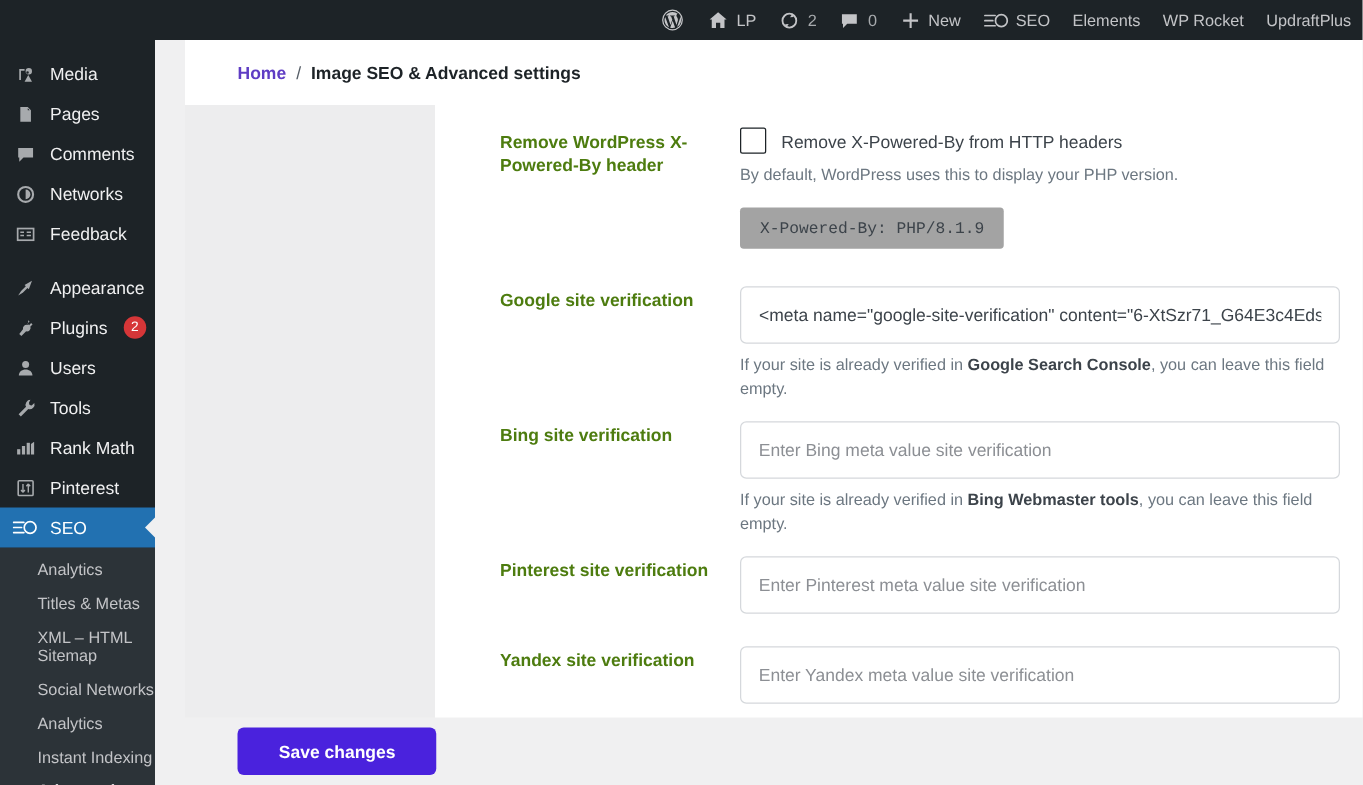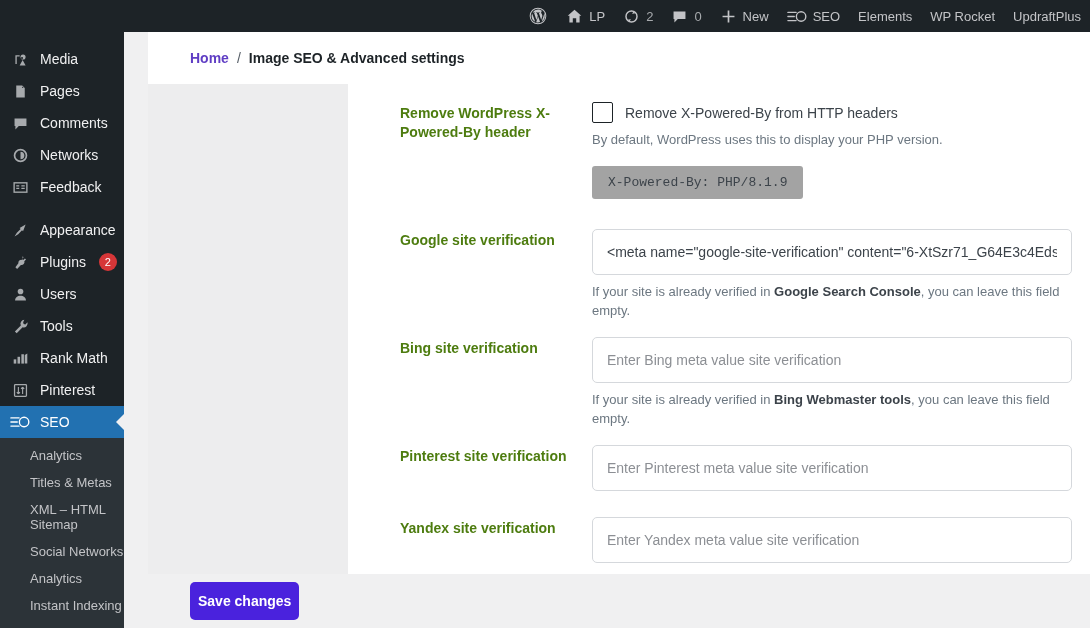--- a/index.html
+++ b/index.html
@@ -163,21 +163,21 @@
   #footer {
     height: 54px;
     display: flex; align-items: center;
     padding-left: 42px;
     background: #f0f0f1;
   }
   #save-btn {
     background: #4a22dd; color: #fff;
     border: none; border-radius: 5px;
     font-size: 14px; font-weight: bold;
-    padding: 11px 8px;
+    padding: 11px 33px;
     cursor: pointer;
     font-family: "Liberation Sans", sans-serif;
   }
 </style>
 </head>
 <body>
 
 <div id="adminbar">
 
   <div class="ab-item">

